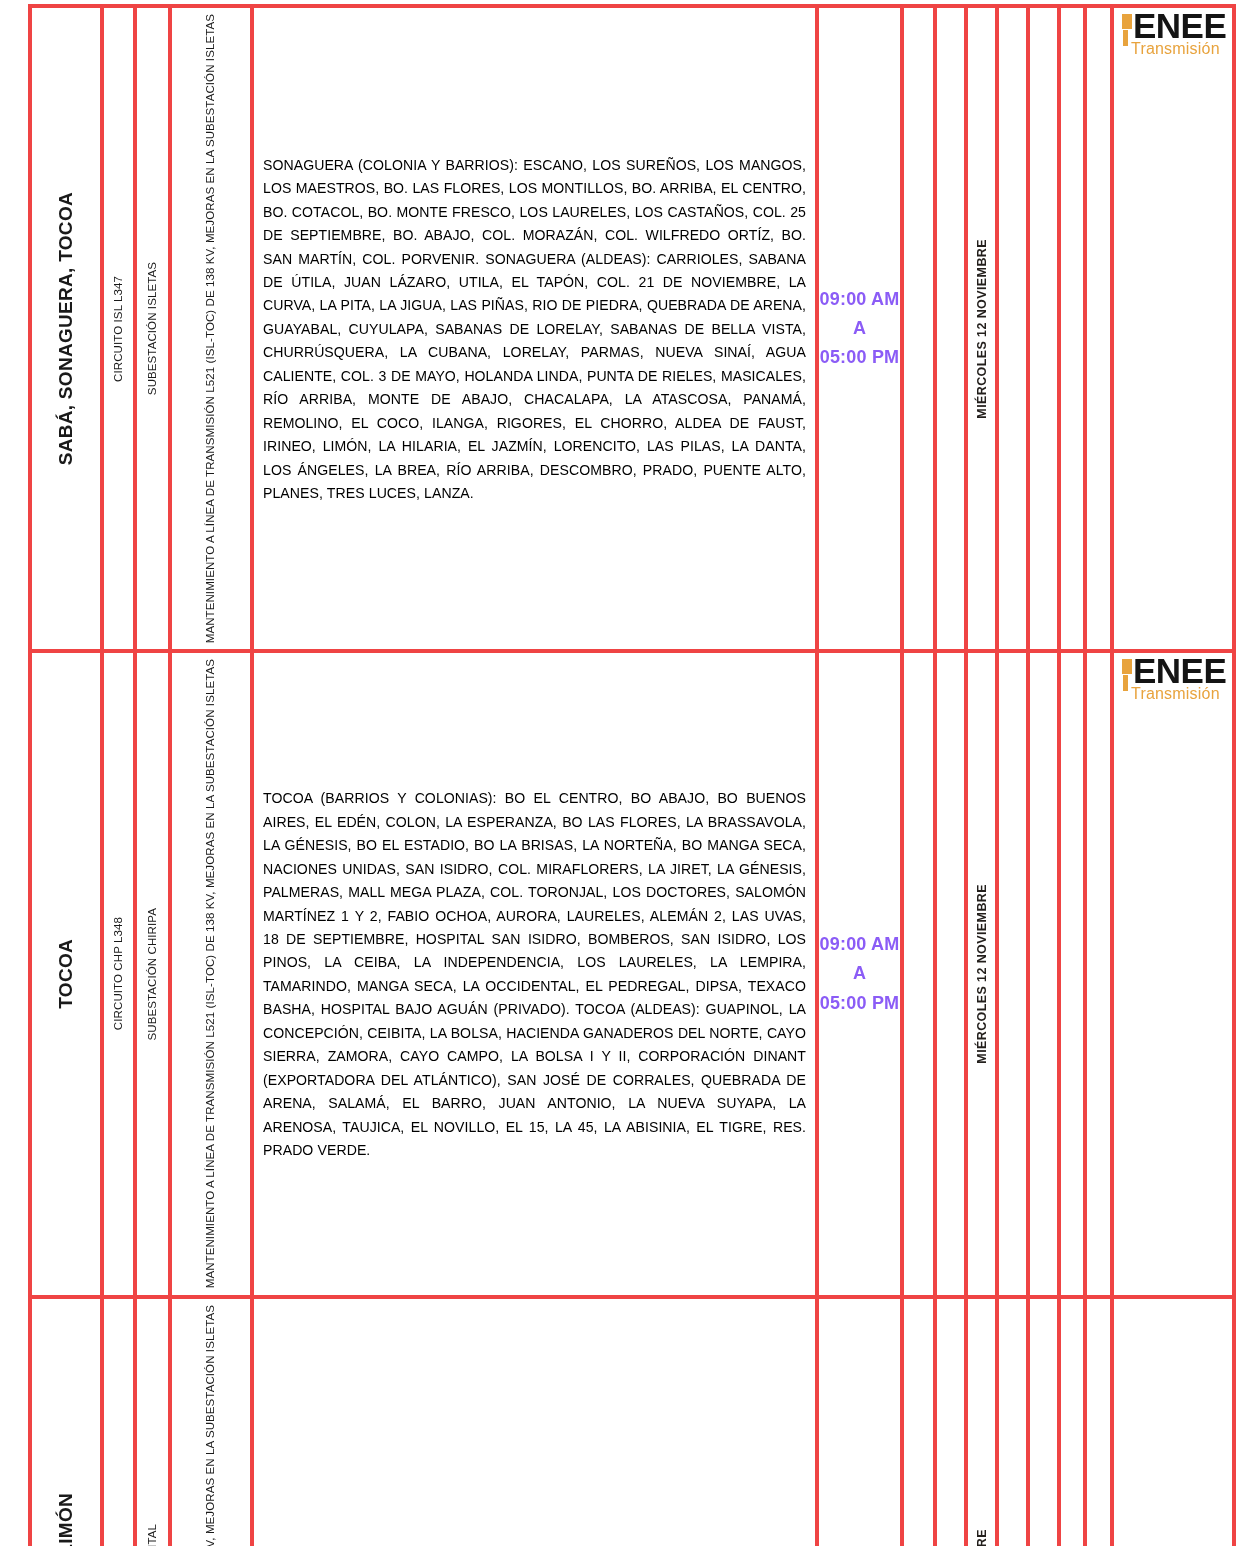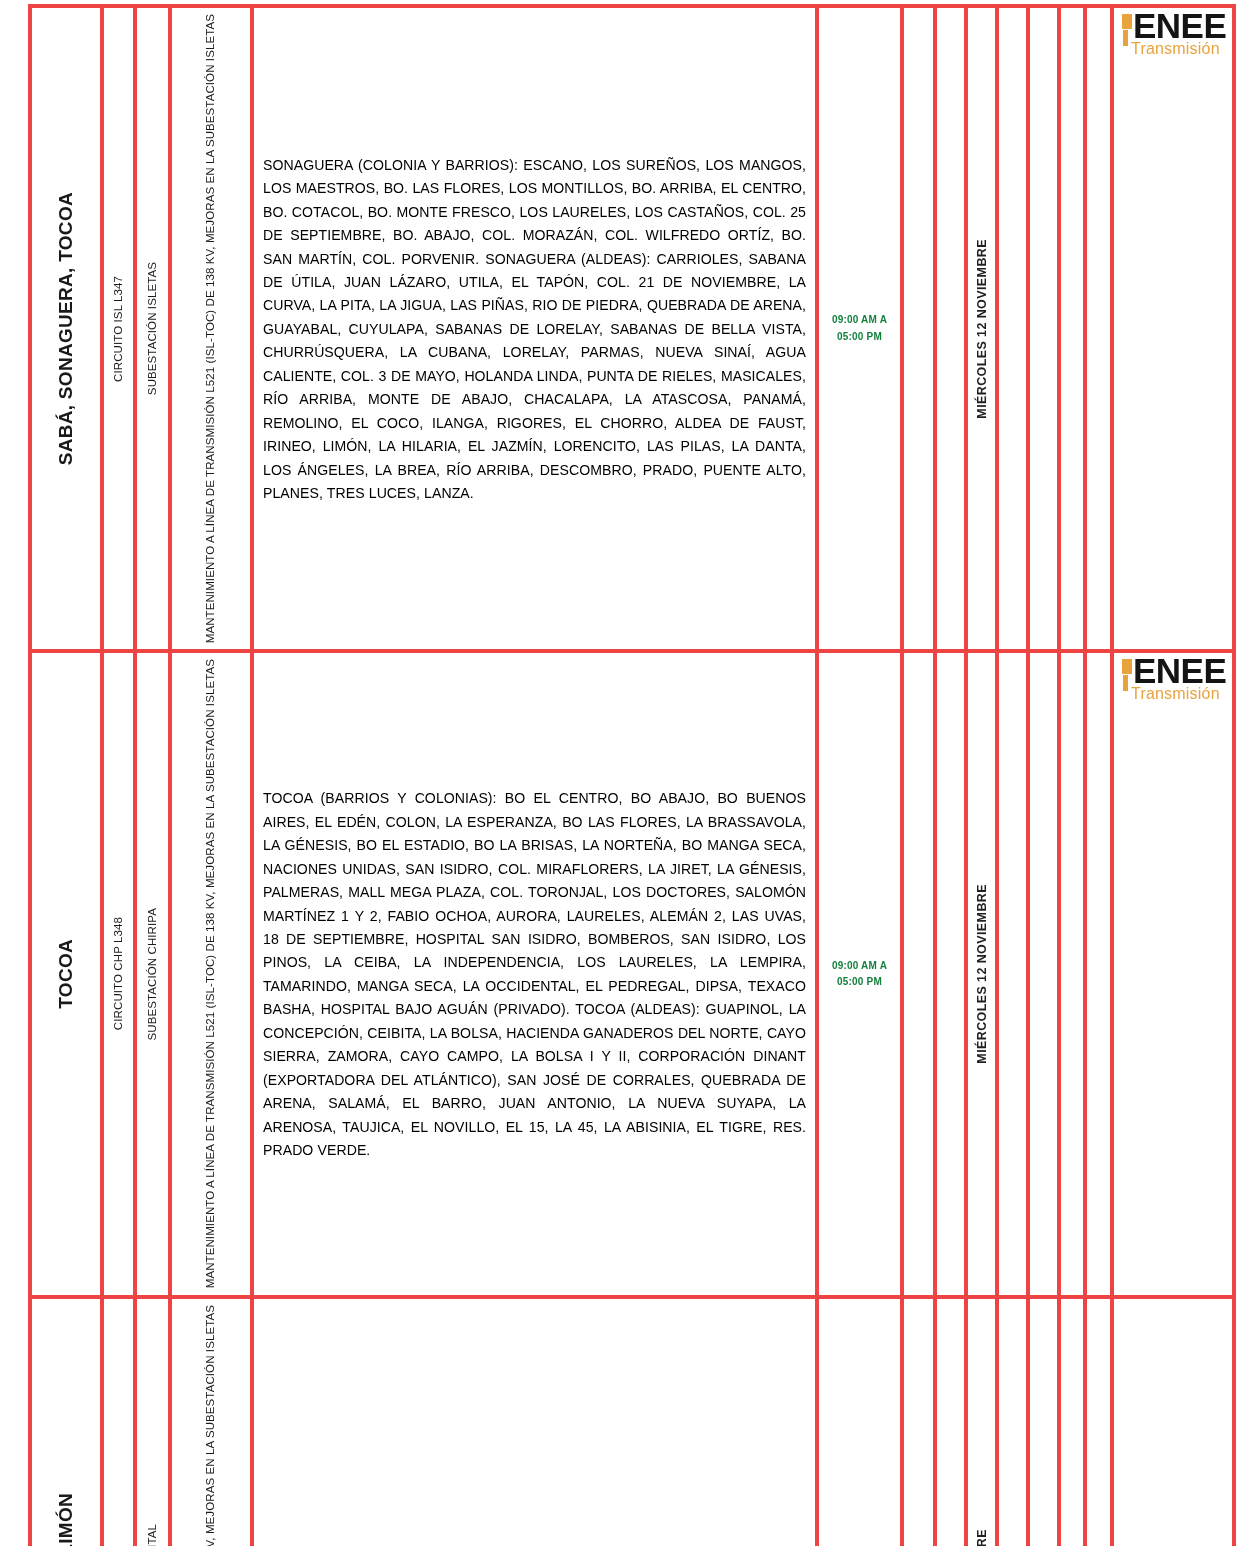--- a/index.html
+++ b/index.html
@@ -114,23 +114,23 @@
     line-height: 1.665;
     padding: 10px 9px 8px 9px;
     letter-spacing: 0.05px;
     word-spacing: 0.2px;
   }
   .detail-cell.center-v { vertical-align: middle; }
 
   
   .time-cell { text-align: center; }
   .time-text {
-    font-size: 10px;
+    font-size: 18px;
     font-weight: bold;
-    color: #15803d;
+    color: #8b5cf6;
     line-height: 1.62;
     letter-spacing: 0.2px;
   }
 
   
   .date-cell {
     background: #fcb813;
     border-left: 2px solid #5d4413;
     border-right: 2px solid #5d4413;
   }

